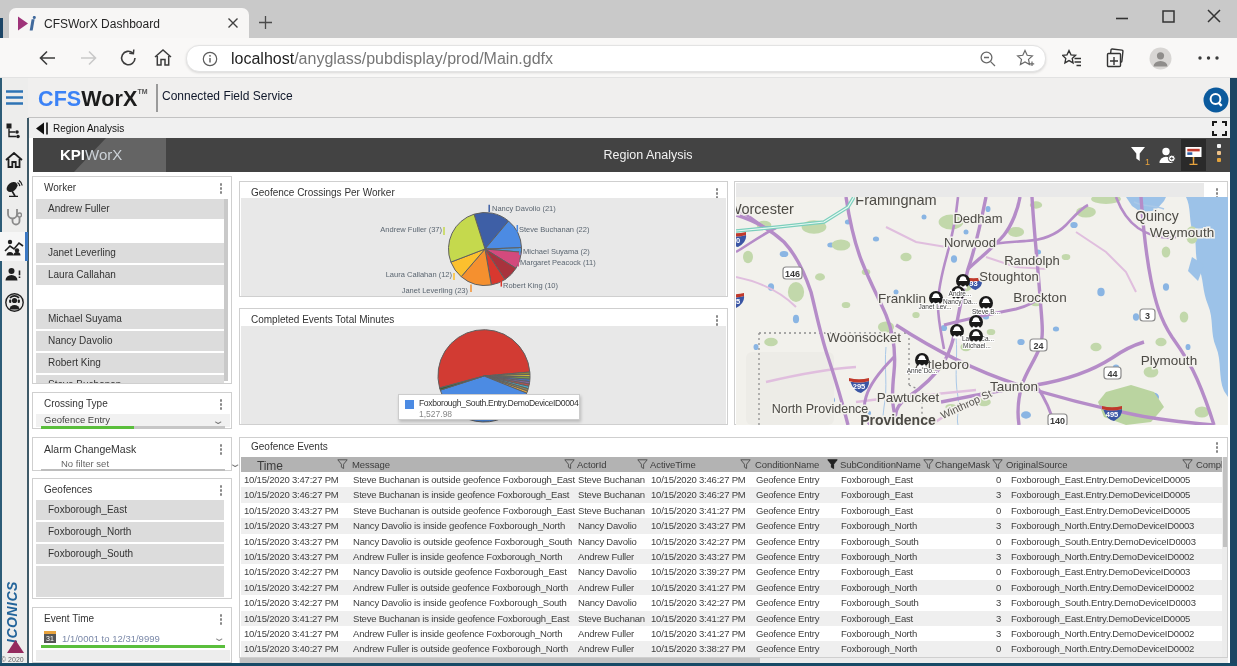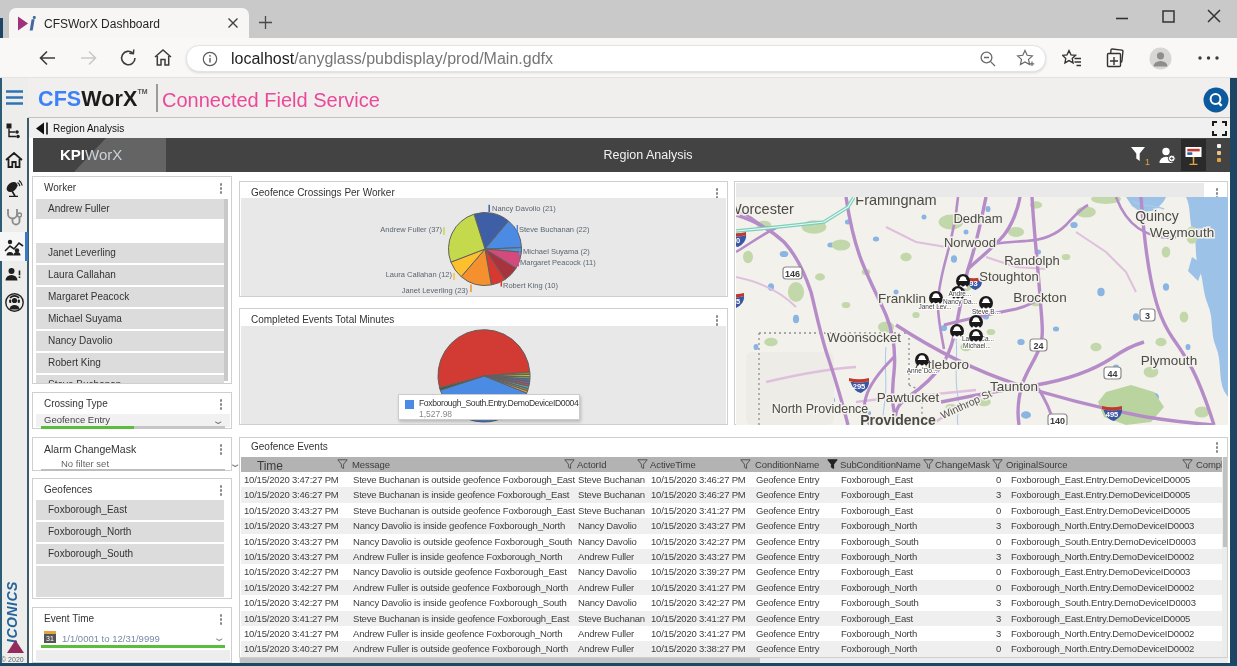--- a/index.html
+++ b/index.html
@@ -77,21 +77,21 @@
   </svg>
 <svg class="abs" style="left:1197px;top:55px" width="24" height="6" viewBox="0 0 24 6">
  <circle cx="3" cy="3" r="1.7" fill="#3a3a3a"></circle>
     <circle cx="11.5" cy="3" r="1.7" fill="#3a3a3a"></circle>
     <circle cx="20" cy="3" r="1.7" fill="#3a3a3a"></circle>
   </svg>
 
 <div class="abs" style="left:0;top:78px;width:1237px;height:40px;background:#f0efee;border-bottom:1px solid #c2c2c2"></div>
 <div class="abs" style="left:38px;top:87px;font-size:21.5px;font-weight:bold;letter-spacing:0.1px"><span style="color:#3b82f6">CFS</span><span style="color:#1c1c1c">WorX</span><span style="font-size:7px;color:#555;vertical-align:12px">TM</span></div>
 <div class="abs" style="left:156px;top:84px;width:2px;height:28px;background:#9a9a9a"></div>
-<div class="abs" style="left:162px;top:89px;font-size:20px;color:#ec4899">Connected Field Service</div>
+<div class="abs" style="left:162px;top:89px;font-size:12px;color:#0f172a">Connected Field Service</div>
 <svg class="abs" style="left:1203px;top:87px" width="26" height="26" viewBox="0 0 26 26">
  <circle cx="13" cy="13" r="12.5" fill="#0b5a9d"></circle>
  <circle cx="12.5" cy="12" r="4.9" fill="none" stroke="#fff" stroke-width="2"></circle>
  <path d="M15.7,15.9 L18.7,18.9" stroke="#fff" stroke-width="2.2"></path>
   </svg>
 
 <div class="abs" style="left:28px;top:118px;width:1209px;height:20px;background:#f0f0f0"></div>
 <svg class="abs" style="left:35px;top:122px" width="14" height="13" viewBox="0 0 14 13">
  <path d="M9,0.5 L9,12.5 L1,6.5 Z" fill="#111"></path>
     <rect x="11.2" y="0.5" width="1.6" height="12" fill="#111"></rect>
@@ -188,21 +188,20 @@
 .ptitle{position:absolute;left:11px;top:5px;font-size:10px;color:#333}
 .row{position:absolute;left:3px;width:188px;height:20px;background:#dcdcdc;font-size:10px;color:#333;line-height:20px;padding-left:12px}
 .chev{position:absolute;right:8px;color:#777;font-size:10px;transform:scaleX(1.6)}
 </style>
 <div class="panel" style="left:32px;top:176px;width:200px;height:208px;overflow:hidden">
     <div class="ptitle">Worker</div>
     <div style="position:absolute;right:9px;top:6px;width:2.5px;height:2.5px;background:#888;box-shadow:0 4px 0 #888,0 8px 0 #888;border-radius:50%"></div>
     <div class="row" style="top:22px">Andrew Fuller</div>
     <div class="row" style="top:88px">Laura Callahan</div>
     <div class="row" style="top:66px">Janet Leverling</div>
-    <div class="row" style="top:110px">Margaret Peacock</div>
     <div class="row" style="top:132px">Michael Suyama</div>
     <div class="row" style="top:154px">Nancy Davolio</div>
     <div class="row" style="top:176px">Robert King</div>
     <div class="row" style="top:198px">Steve Buchanan</div>
     <div style="position:absolute;right:3px;top:22px;width:4px;height:182px;background:#c9c9c9"></div>
   </div>
 <div class="panel" style="left:32px;top:392px;width:200px;height:37px">
  <div class="ptitle">Crossing Type</div>
     <div style="position:absolute;right:9px;top:6px;width:2.5px;height:2.5px;background:#888;box-shadow:0 4px 0 #888,0 8px 0 #888;border-radius:50%"></div>
  <div style="position:absolute;left:3px;top:21px;width:194px;height:13px;background:#f1f1f1;font-size:9.5px;color:#444;padding-left:8px;line-height:12px">Geofence Entry<span class="chev" style="top:1px">⌄</span></div>

